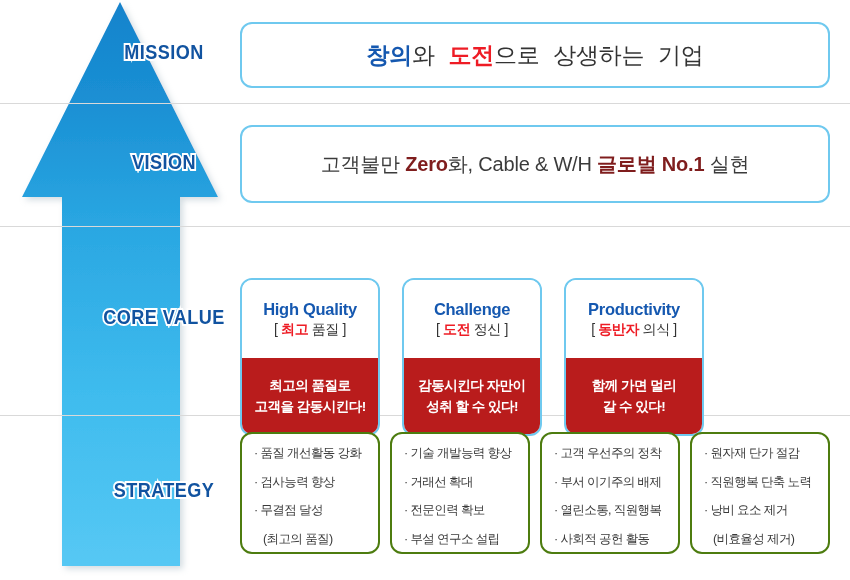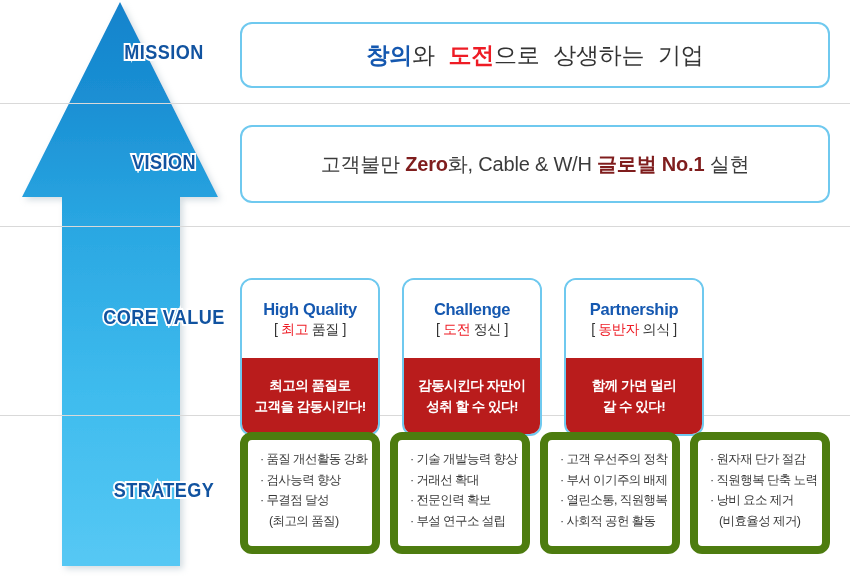--- a/index.html
+++ b/index.html
@@ -73,40 +73,40 @@
     background:#ffffff;
     display:flex;flex-direction:column;
   }
   .cv-top{
     height:78px;flex:0 0 78px;background:#ffffff;
     display:flex;flex-direction:column;align-items:center;justify-content:center;
     gap:2px;
   }
   .cv-en{font-size:16.5px;font-weight:bold;color:#1558b0;letter-spacing:-0.3px;}
   .cv-ko{font-size:14px;color:#333333;letter-spacing:-0.4px;white-space:nowrap;}
-  .cv-ko .red{color:#ee1c25;font-weight:normal;}
+  .cv-ko .red{color:#ee1c25;font-weight:bold;}
   .cv-bot{
     flex:1 1 auto;background:#b91c1c;
     display:flex;flex-direction:column;align-items:center;justify-content:center;
     gap:3px;
   }
   .cv-line{font-size:13.5px;font-weight:bold;color:#ffffff;letter-spacing:-0.5px;white-space:nowrap;}
 
   
   #stratrow{position:absolute;left:240px;top:432px;width:590px;height:122px;
             display:flex;gap:10px;}
   .st-card{
     width:140px;height:122px;
     box-sizing:border-box;
-    border:8px solid #4d7c0f;
+    border:2px solid #4d7c0f;
     border-radius:12px;
     background:#ffffff;
     padding:12px 0 0 12px;
     display:flex;flex-direction:column;justify-content:flex-start;
-    gap:5px;
+    gap:13px;
   }
   .st-line{font-size:12.5px;color:#3a3a3a;letter-spacing:-0.6px;white-space:nowrap;line-height:1.25;}
   .st-line.indent{padding-left:9px;}
 </style>
 </head>
 <body>
 
 <div id="stage">
 
   <svg id="arrow" viewBox="0 0 240 580" aria-hidden="true">
@@ -165,21 +165,21 @@
         <div class="cv-ko"><span>[ </span><span class="red">도전</span><span> 정신 ]</span></div>
       </div>
       <div class="cv-bot">
         <div class="cv-line">감동시킨다 자만이</div>
         <div class="cv-line">성취 할 수 있다!</div>
       </div>
     </div>
 
     <div class="cv-card">
       <div class="cv-top">
-        <div class="cv-en">Partnership</div>
+        <div class="cv-en">Productivity</div>
         <div class="cv-ko"><span>[ </span><span class="red">동반자</span><span> 의식 ]</span></div>
       </div>
       <div class="cv-bot">
         <div class="cv-line">함께 가면 멀리</div>
         <div class="cv-line">갈 수 있다!</div>
       </div>
     </div>
 
 
   </div>

